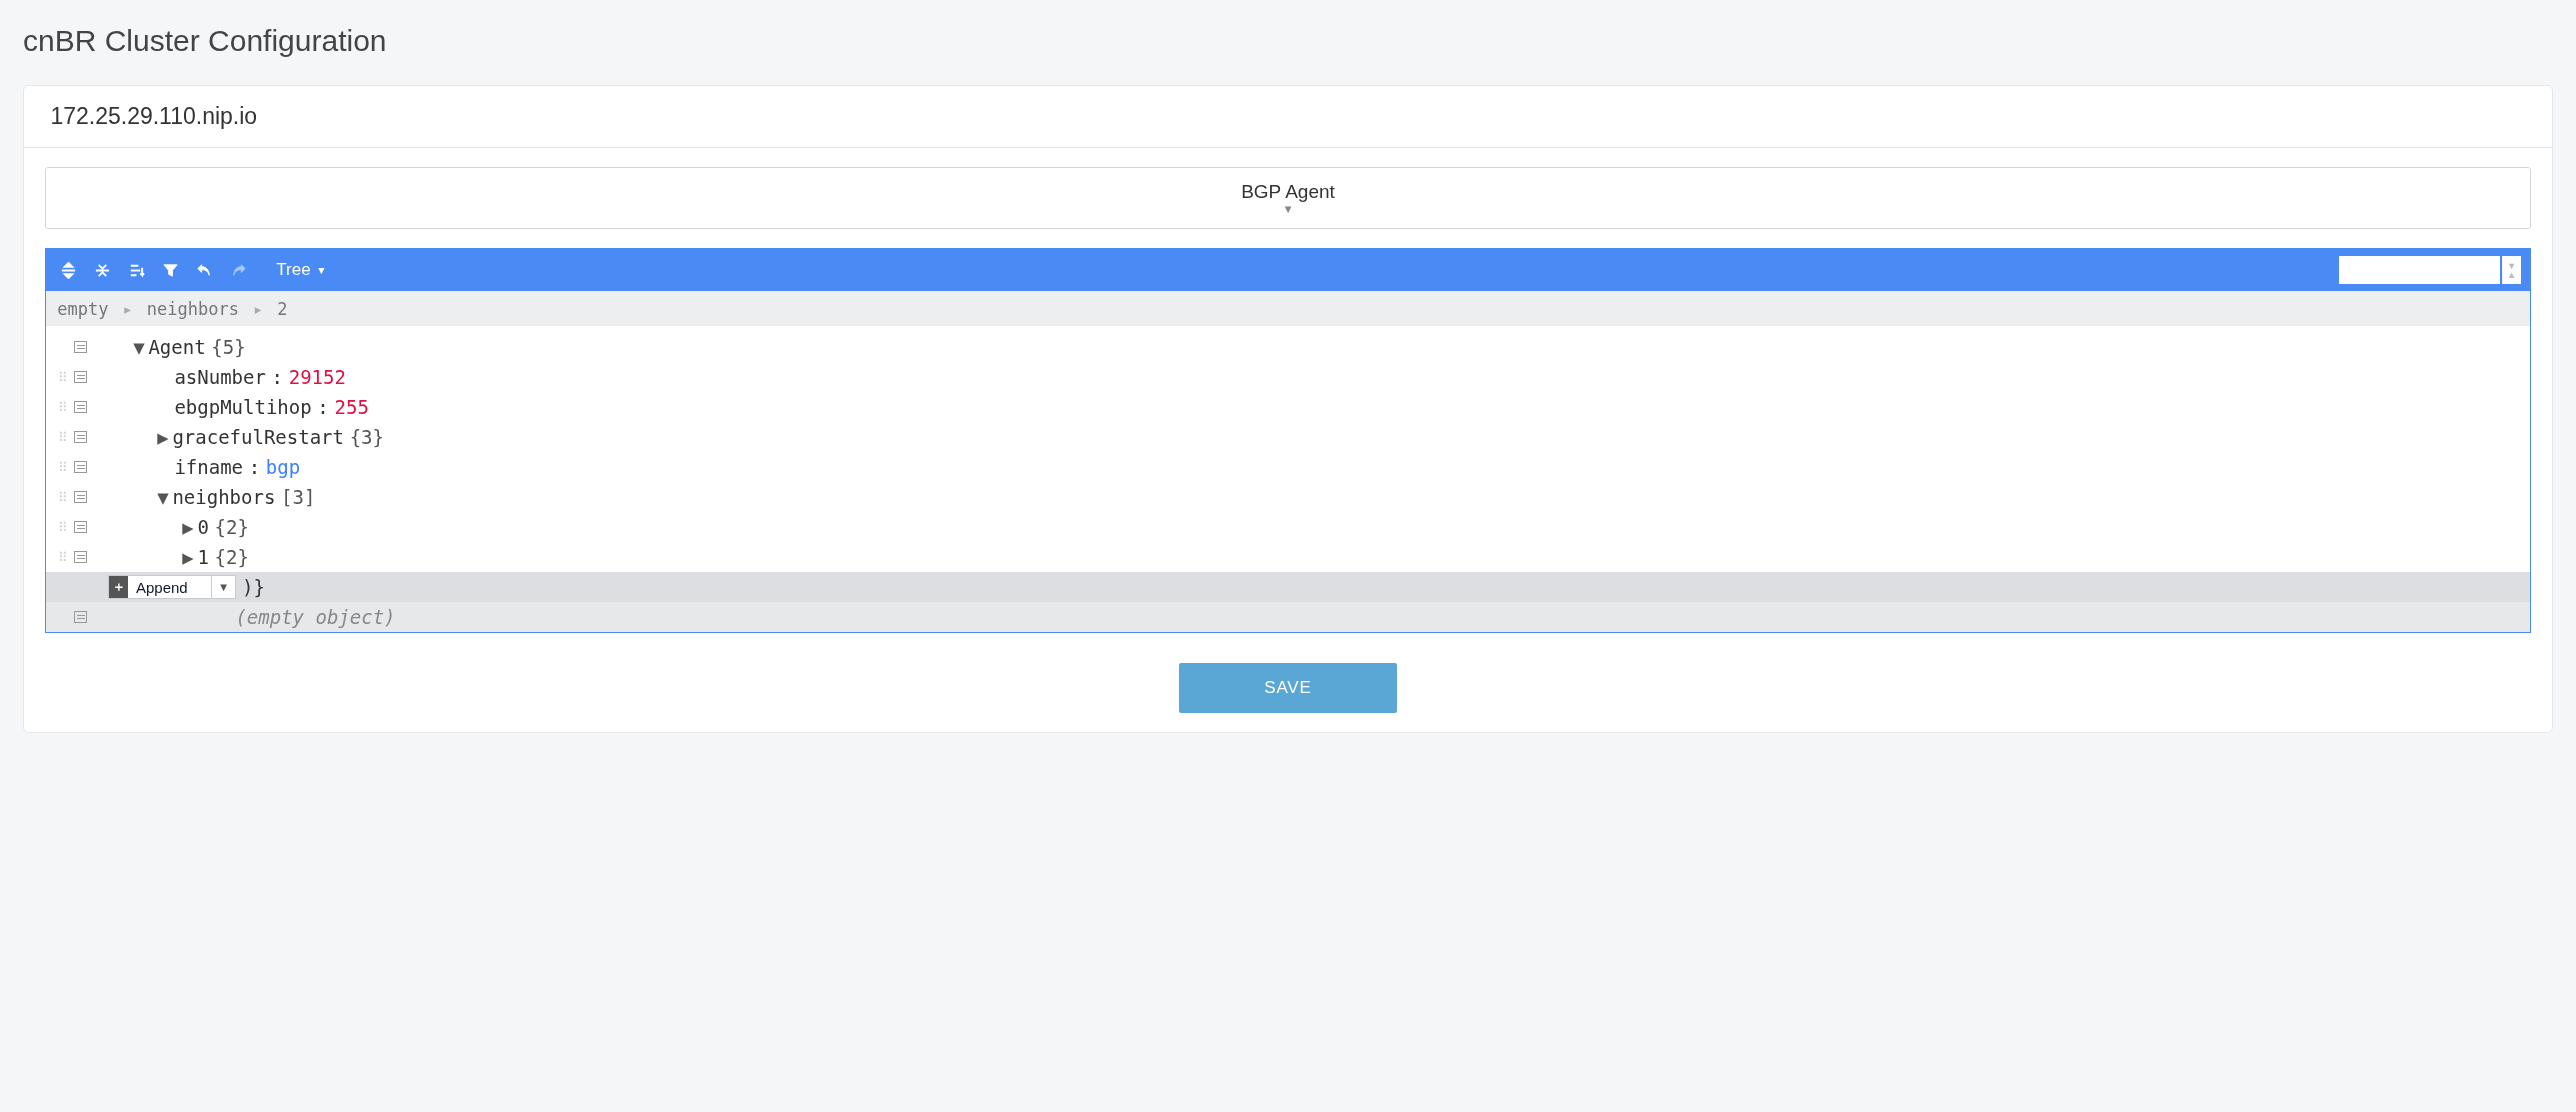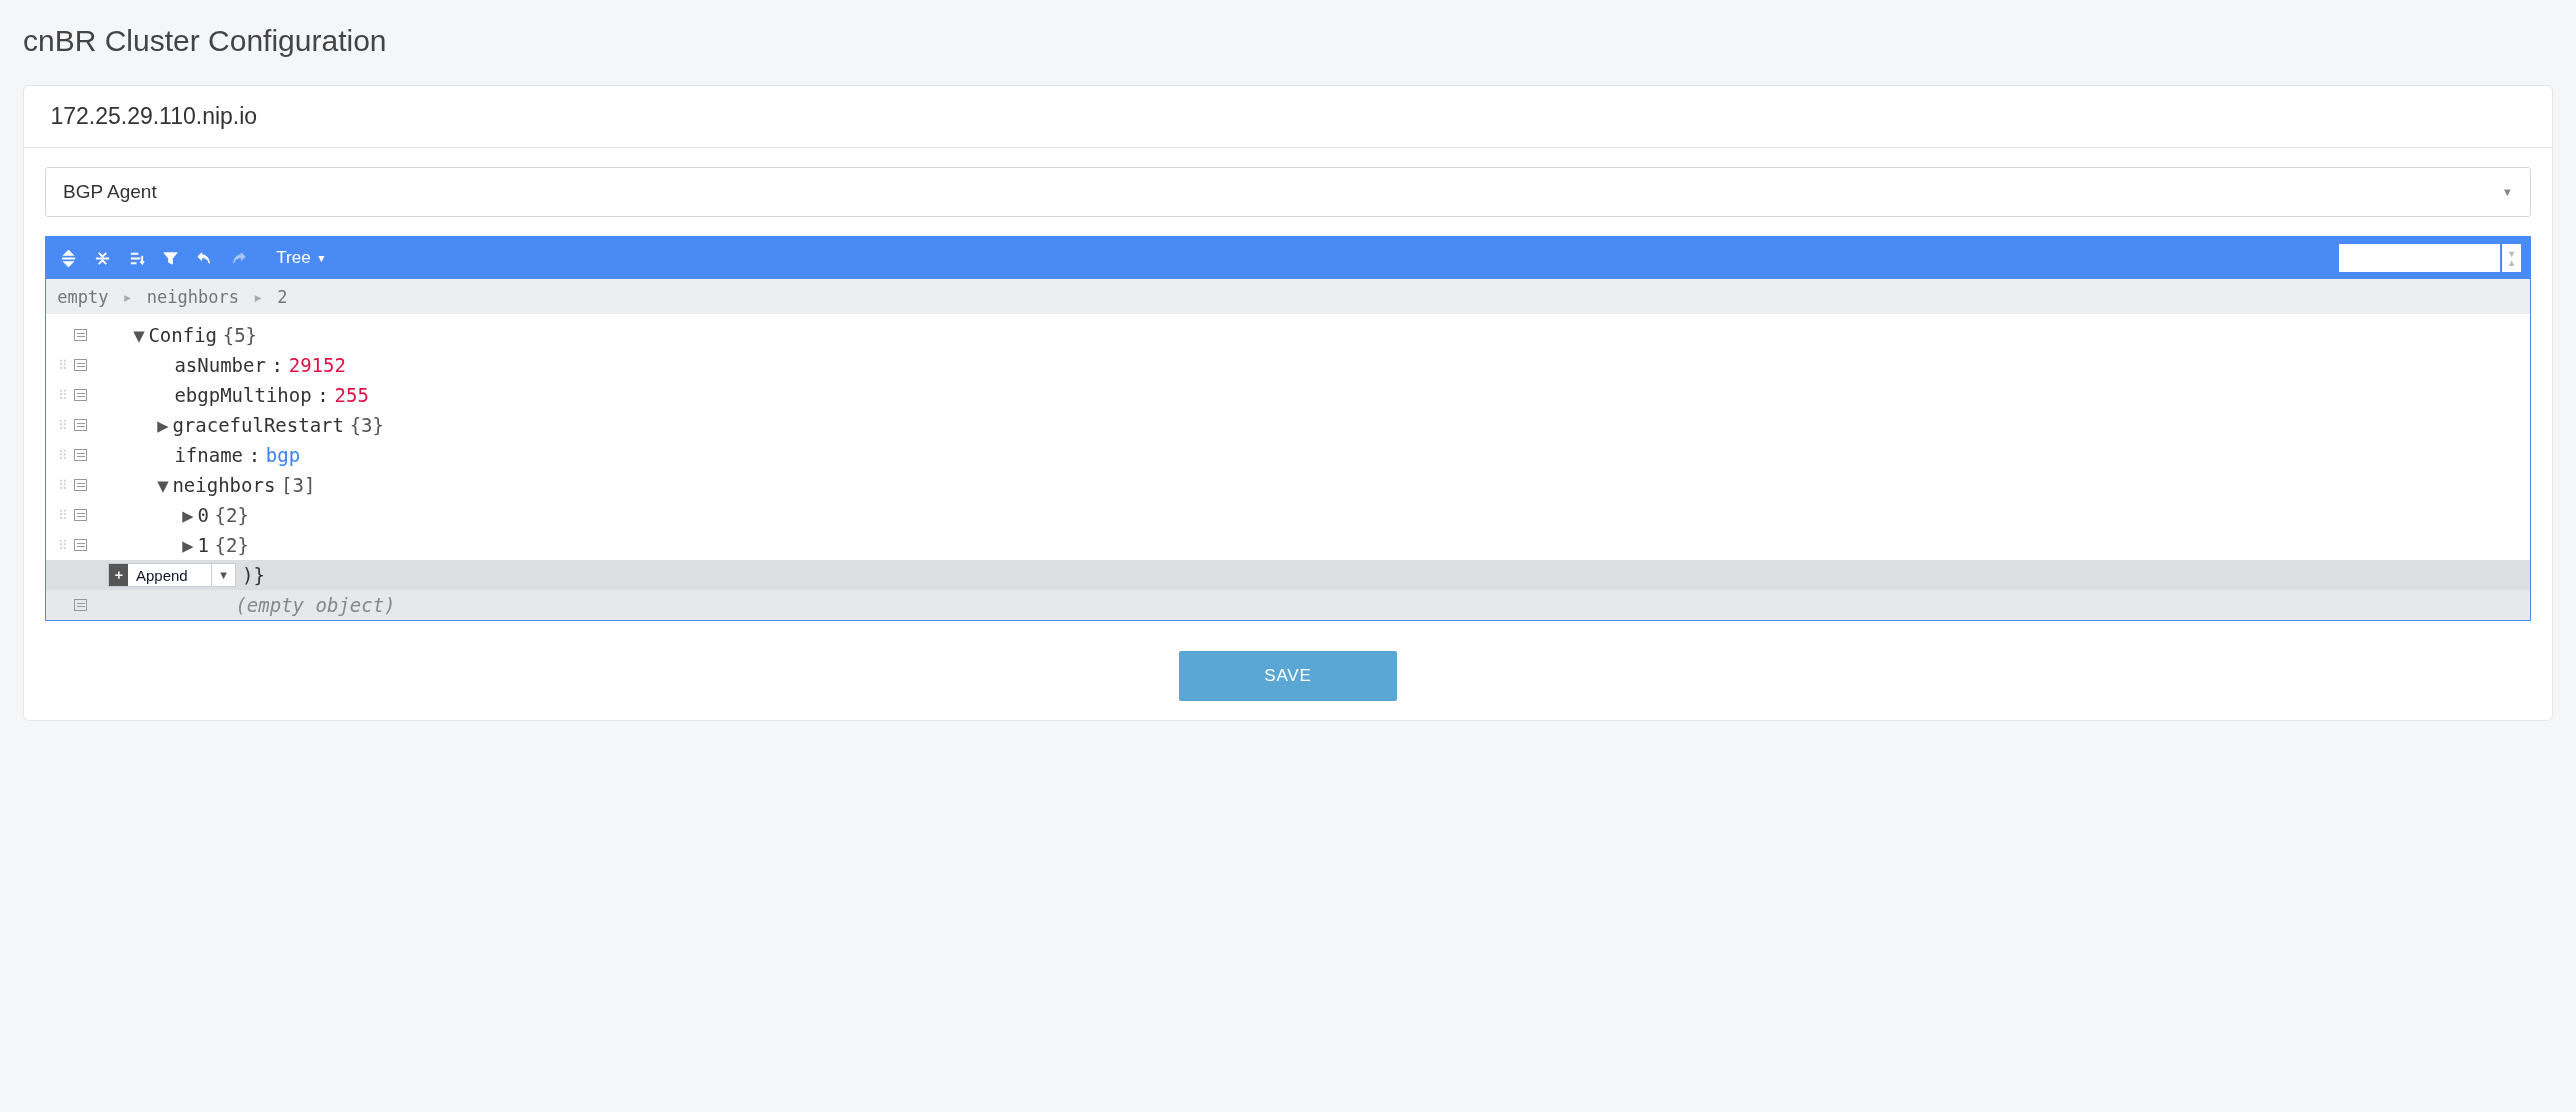--- a/index.html
+++ b/index.html
@@ -2,21 +2,21 @@
 <html style="font-size:15px"><head>
 <meta charset="utf-8">
 <style>
 * { box-sizing: border-box; margin: 0; padding: 0; }
 body { font-family: -apple-system, BlinkMacSystemFont, "Segoe UI", Arial, sans-serif; background: #f5f6f8; color: #333; }
 .page { padding: 11.3px 23px 38px 23px; width: 100%; }
 .page-title { font-size: 30px; font-weight: 400; color: #444; margin: 13.2px 0 26.4px 0; }
 .panel { background: #fff; border: 0.9px solid #e4e7ea; border-radius: 6px; overflow: hidden; }
 .panel-header { padding: 17px 26.4px; font-size: 23px; color: #333; border-bottom: 0.9px solid #e4e7ea; }
 .panel-body { padding: 19px 21px; }
-.select-box { width: 100%; border: 0.9px solid #d1d6db; border-radius: 2.8px; background: #fff; padding: 13.2px 17px; display: flex; align-items: center; justify-content: space-between; cursor: pointer; }
+.select-box { width: 100%; border: 0.9px solid #d1d6db; border-radius: 2.8px; background: #fff; padding: 13.2px 17px; display: flex; align-items: center; justify-content: space-between; cursor: pointer; flex-direction: column; }
 .select-box .select-label { font-size: 19px; }
 .select-box .caret { color: #888; font-size: 11.3px; }
 .editor-wrap { margin-top: 19px; border: 1.9px solid #4a8af5; }
 .editor-toolbar { background: #4a8af5; display: flex; align-items: center; padding: 5.7px 9.4px; height: 42px; }
 .tb-icon { width: 26.4px; height: 26.4px; display: flex; align-items: center; justify-content: center; color: #fff; margin-right: 7.6px; cursor: pointer; }
 .tb-icon svg { fill: #fff; stroke: #fff; }
 .tb-icon.dim svg { fill: #a9c7fb; stroke: #a9c7fb; }
 .tb-mode { color: #fff; font-size: 17px; margin-left: 17px; cursor: pointer; display: flex; align-items: center; gap: 5.7px; justify-content: flex-end; }
 .tb-spacer { flex: 1; }
 .tb-search { background: #fff; border: none; padding: 5.7px 7.6px 5.7px 28px; font-size: 15px; width: 161px; height: 28px; outline: none; position: relative; }
@@ -127,21 +127,21 @@
 
         <div class="tree">
 
           <div class="tree-row">
             <span class="gutter">
               <span class="drag-handle" style="visibility:hidden">⠿</span>
               <span class="menu-handle"></span>
             </span>
             <span class="indent" style="width:21px"></span>
             <span class="toggle">▼</span>
-            <span class="tkey">Config</span>
+            <span class="tkey">Agent</span>
             <span class="tcount">{5}</span>
           </div>
 
           <div class="tree-row">
             <span class="gutter">
                 <span class="drag-handle">⠿</span>
                 <span class="menu-handle"></span>
               </span>
             <span class="indent" style="width:66px"></span>
             <span class="tkey">asNumber</span>

